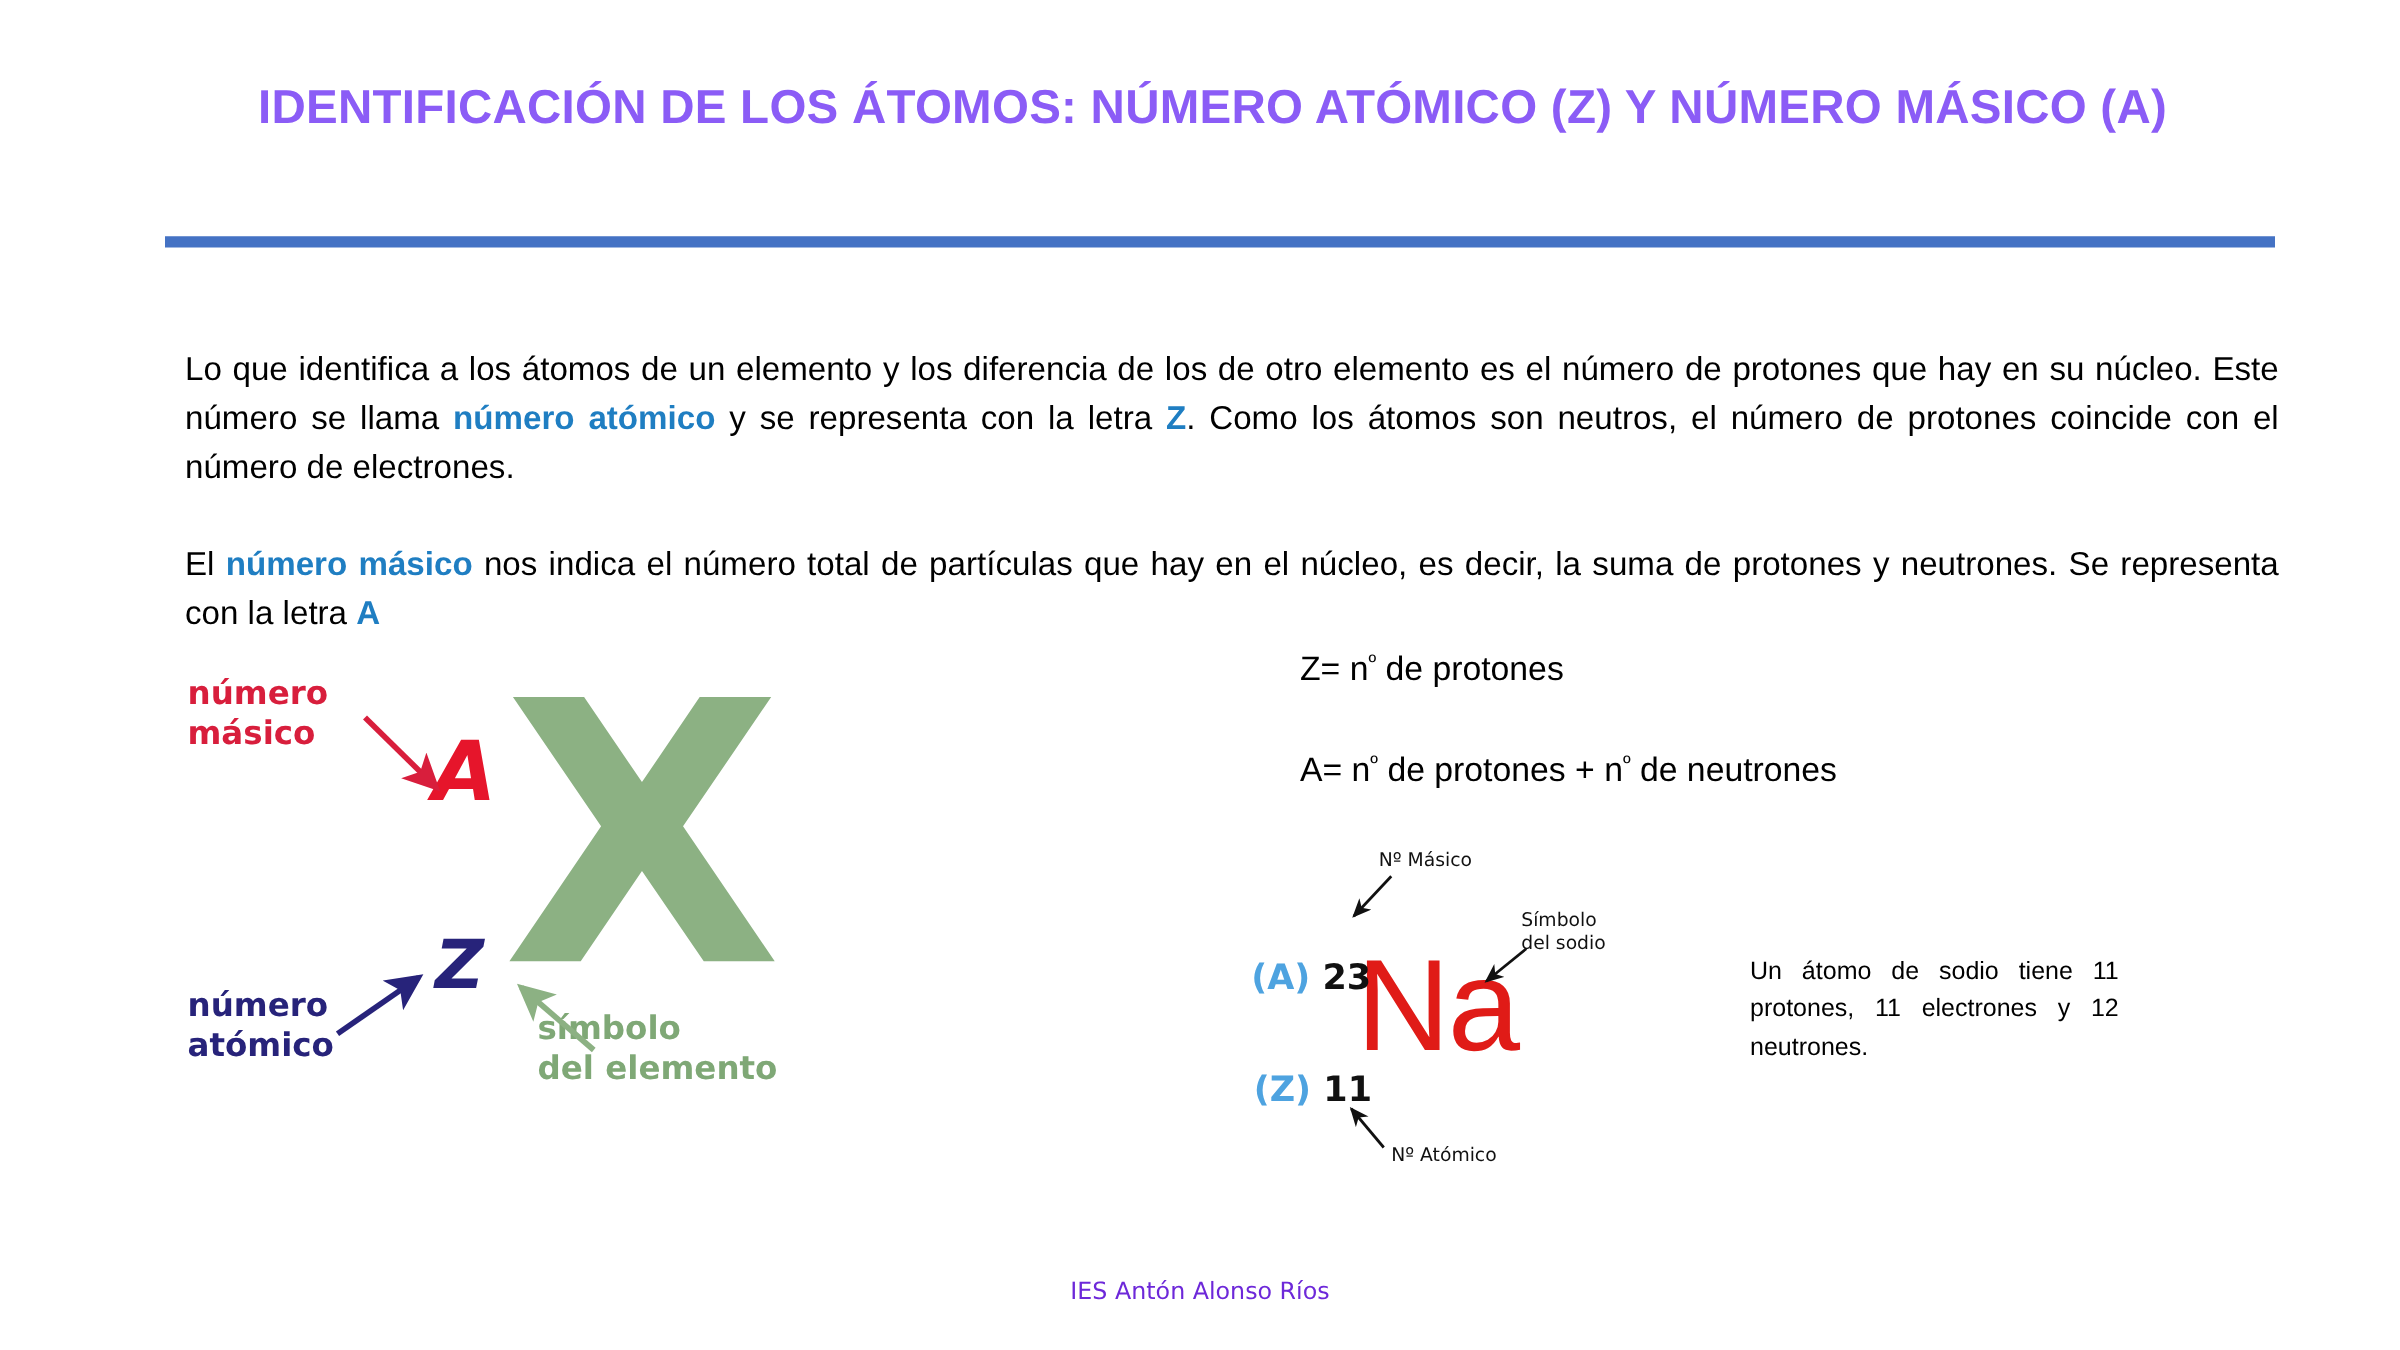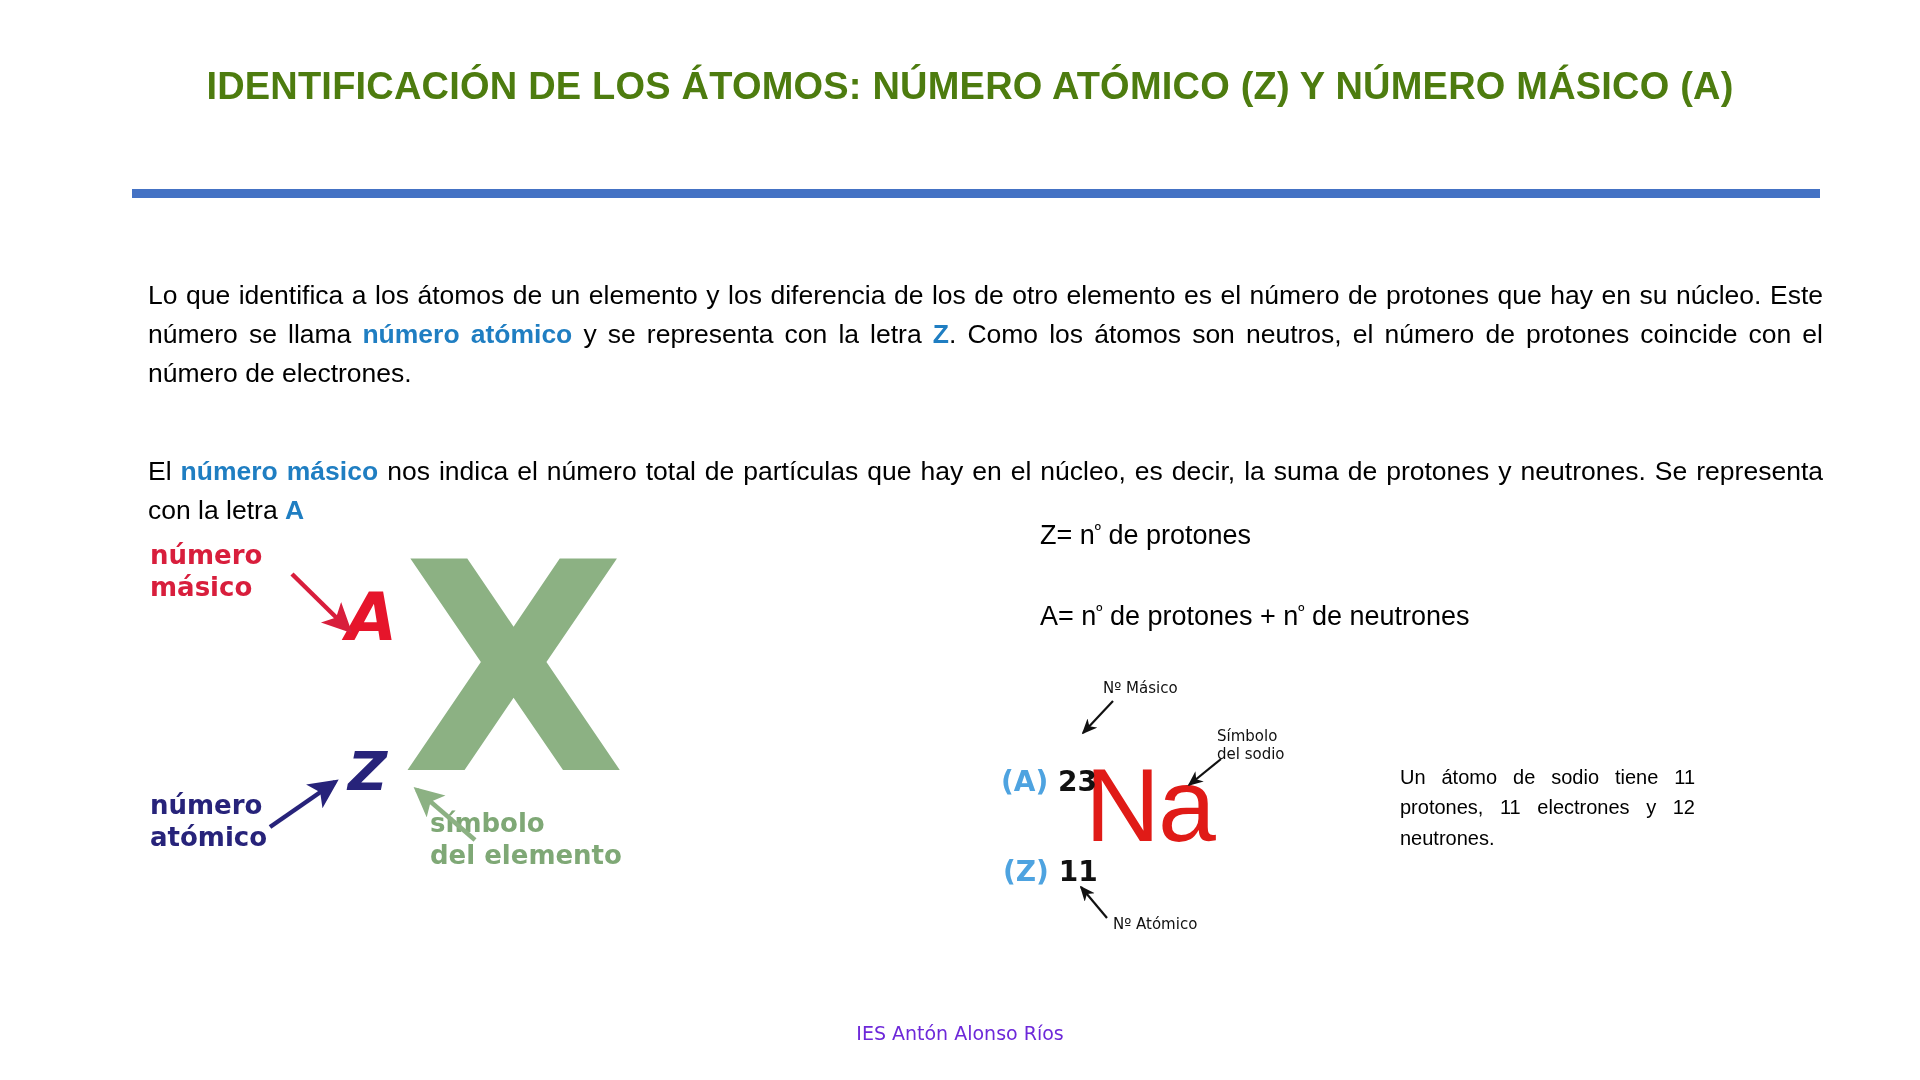--- a/index.html
+++ b/index.html
@@ -20,21 +20,21 @@
   .slide-title {
     position: absolute;
     left: 130px;
     top: 62px;
     width: 1680px;
     text-align: center;
     font-size: 38px;
     font-weight: bold;
     line-height: 1.28;
     letter-spacing: 0.2px;
-    color: #4d7c0f;
+    color: #8b5cf6;
   }
   .title-rule {
     position: absolute;
     left: 132px;
     top: 189px;
     width: 1688px;
     height: 9px;
     background: #4472C4;
   }
 
@@ -43,21 +43,21 @@
     position: absolute;
     left: 148px;
     width: 1675px;
     font-size: 26.5px;
     line-height: 1.48;
     text-align: justify;
     text-justify: inter-word;
     color: #000000;
   }
   #para-1 { top: 276px; }
-  #para-2 { top: 452px; }
+  #para-2 { top: 432px; }
   .hl {
     color: #1F7EC2;
     font-weight: bold;
   }
   .hl-letter {
     color: #1F7EC2;
     font-weight: bold;
   }
 
   

